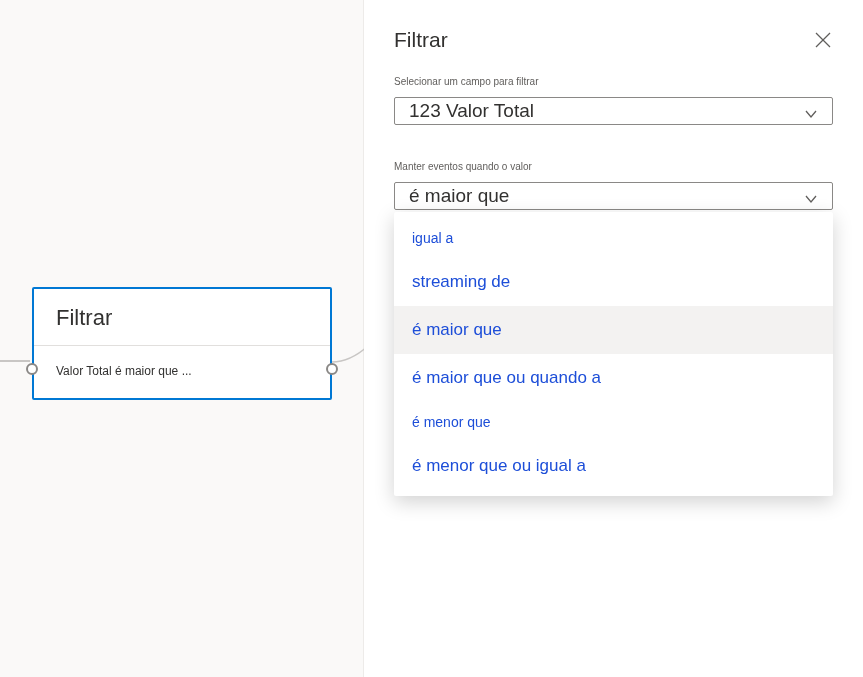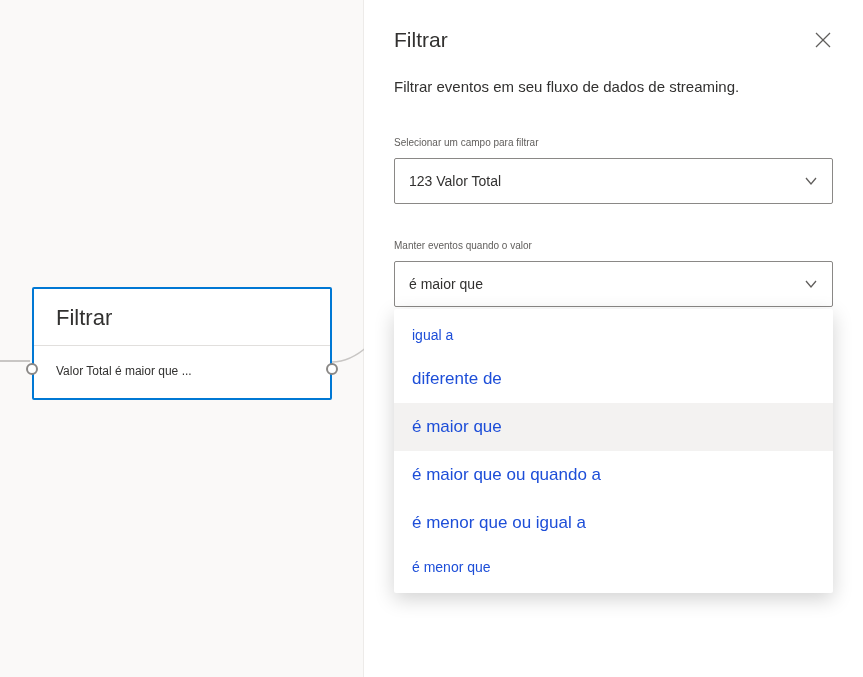--- a/index.html
+++ b/index.html
@@ -56,30 +56,30 @@
       line-height: 1.4;
     }
     .label {
       font-size: 10px;
       color: #605e5c;
       margin-bottom: 10px;
       display: block;
     }
     .select-box {
       width: 100%;
-      height: 46px;
+      height: 28px;
       border: 1px solid #8a8886;
       border-radius: 2px;
       display: flex;
       align-items: center;
       justify-content: space-between;
       padding: 0 14px;
       cursor: pointer;
       background: #fff;
-      font-size: 14px;
+      font-size: 19px;
       color: #323130;
       margin-bottom: 36px;
     }
     .select-box.compact { margin-bottom: 0; }
     .chevron {
       width: 14px;
       height: 14px;
       color: #605e5c;
     }
     .chevron svg { width: 100%; height: 100%; stroke: currentColor; fill: none; }
@@ -171,21 +171,20 @@
   <div class="panel-header">
     <div class="panel-title">Filtrar</div>
     <div class="close-btn">
       <svg viewBox="0 0 20 20">
           <line x1="3" y1="3" x2="17" y2="17" stroke-width="1.3"></line>
           <line x1="17" y1="3" x2="3" y2="17" stroke-width="1.3"></line>
         </svg>
     </div>
   </div>
 
-  <div class="panel-desc">Filtrar eventos em seu fluxo de dados de streaming.</div>
 
   <div class="label">Selecionar um campo para filtrar</div>
   <div class="select-box">
     <span>123 Valor Total</span>
     <span class="chevron">
       <svg viewBox="0 0 14 14">
           <polyline points="2,4 7,10 12,4" stroke-width="1.3"></polyline>
         </svg>
     </span>
   </div>
@@ -195,19 +194,19 @@
     <span>é maior que</span>
     <span class="chevron">
       <svg viewBox="0 0 14 14">
           <polyline points="2,4 7,10 12,4" stroke-width="1.3"></polyline>
         </svg>
     </span>
   </div>
 
   <div class="dropdown" id="dropdown-list">
       <div class="dropdown-item small">igual a</div>
-      <div class="dropdown-item">diferente de</div>
+      <div class="dropdown-item">streaming de</div>
       <div class="dropdown-item selected">é maior que</div>
       <div class="dropdown-item">é maior que ou quando a</div>
+      <div class="dropdown-item small">é menor que</div>
       <div class="dropdown-item">é menor que ou igual a</div>
-      <div class="dropdown-item small">é menor que</div>
     </div>
 </div>
 
 </body></html>

